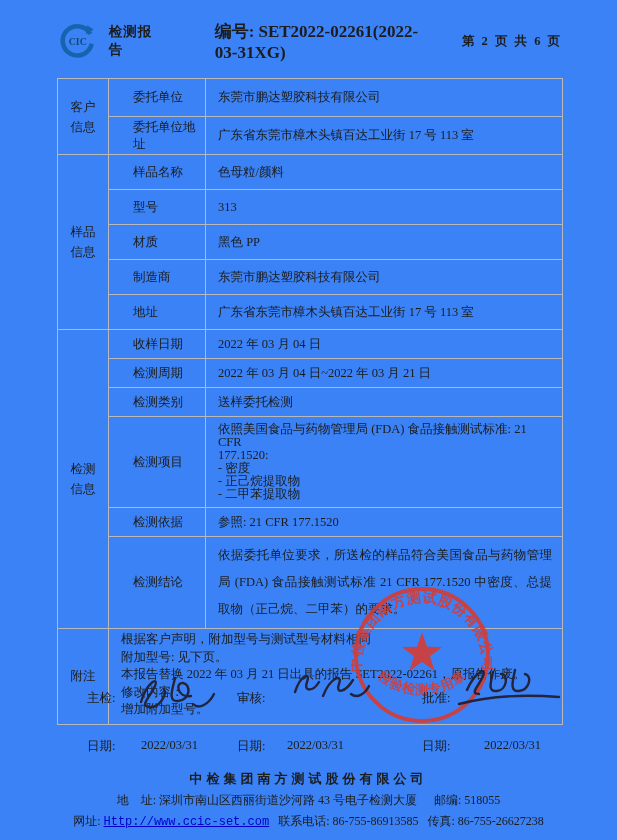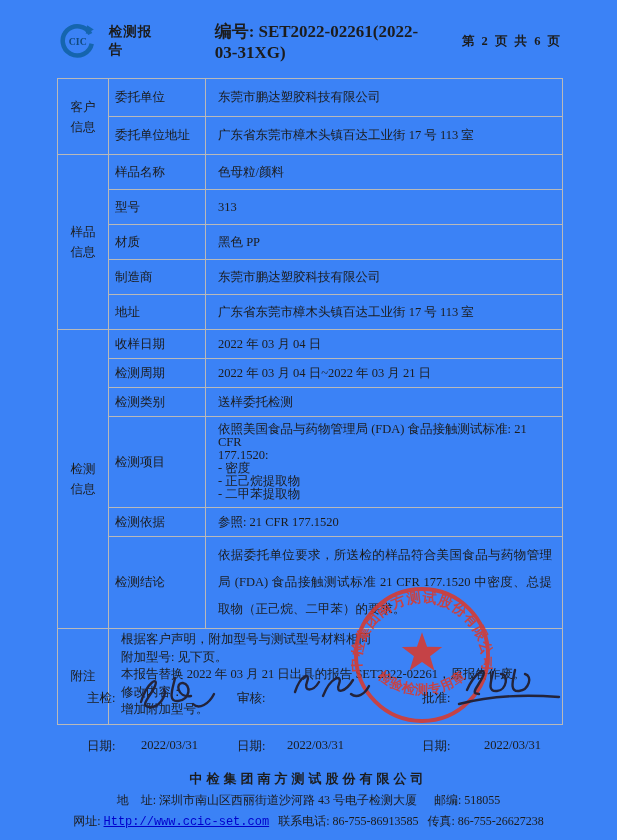--- a/index.html
+++ b/index.html
@@ -11,21 +11,21 @@
   .hdr-title{font-weight:bold;font-size:13.5px;margin-left:14px;letter-spacing:1px;}
   .hdr-no{margin-left:60px;font-weight:bold;font-size:17px;}
   .hdr-no .lbl{margin-right:4px;}
   .hdr-page{margin-left:30px;font-weight:bold;font-size:12.5px;letter-spacing:2px;white-space:nowrap;}
 
   
   table.rpt{position:absolute;top:78px;left:57px;width:505px;border-collapse:collapse;table-layout:fixed;border-radius:21px;}
   table.rpt td{border:1px solid #b9b9b9;font-size:12.5px;vertical-align:middle;background:transparent;}
   col.c1{width:51px;}col.c2{width:97px;}col.c3{width:357px;}
   td.sec{text-align:center;line-height:20px;}
-  td.fld{padding-left:6px;margin-top:34px;}
+  td.fld{padding-left:24px;margin-top:34px;}
   td.val{padding-left:12px;padding-right:10px;}
   .h35{height:35px;}
   .h32{height:32px;}
   .h26{height:26px;}
   td.multi{padding-top:6px;padding-bottom:6px;line-height:13px;vertical-align:middle;}
   td.concl{line-height:27px;padding-top:5px;padding-bottom:5px;text-align:justify;}
   td.notes{line-height:16.5px;padding-bottom:5px;}
   td.notes div{margin:1px 0;}
 
   

